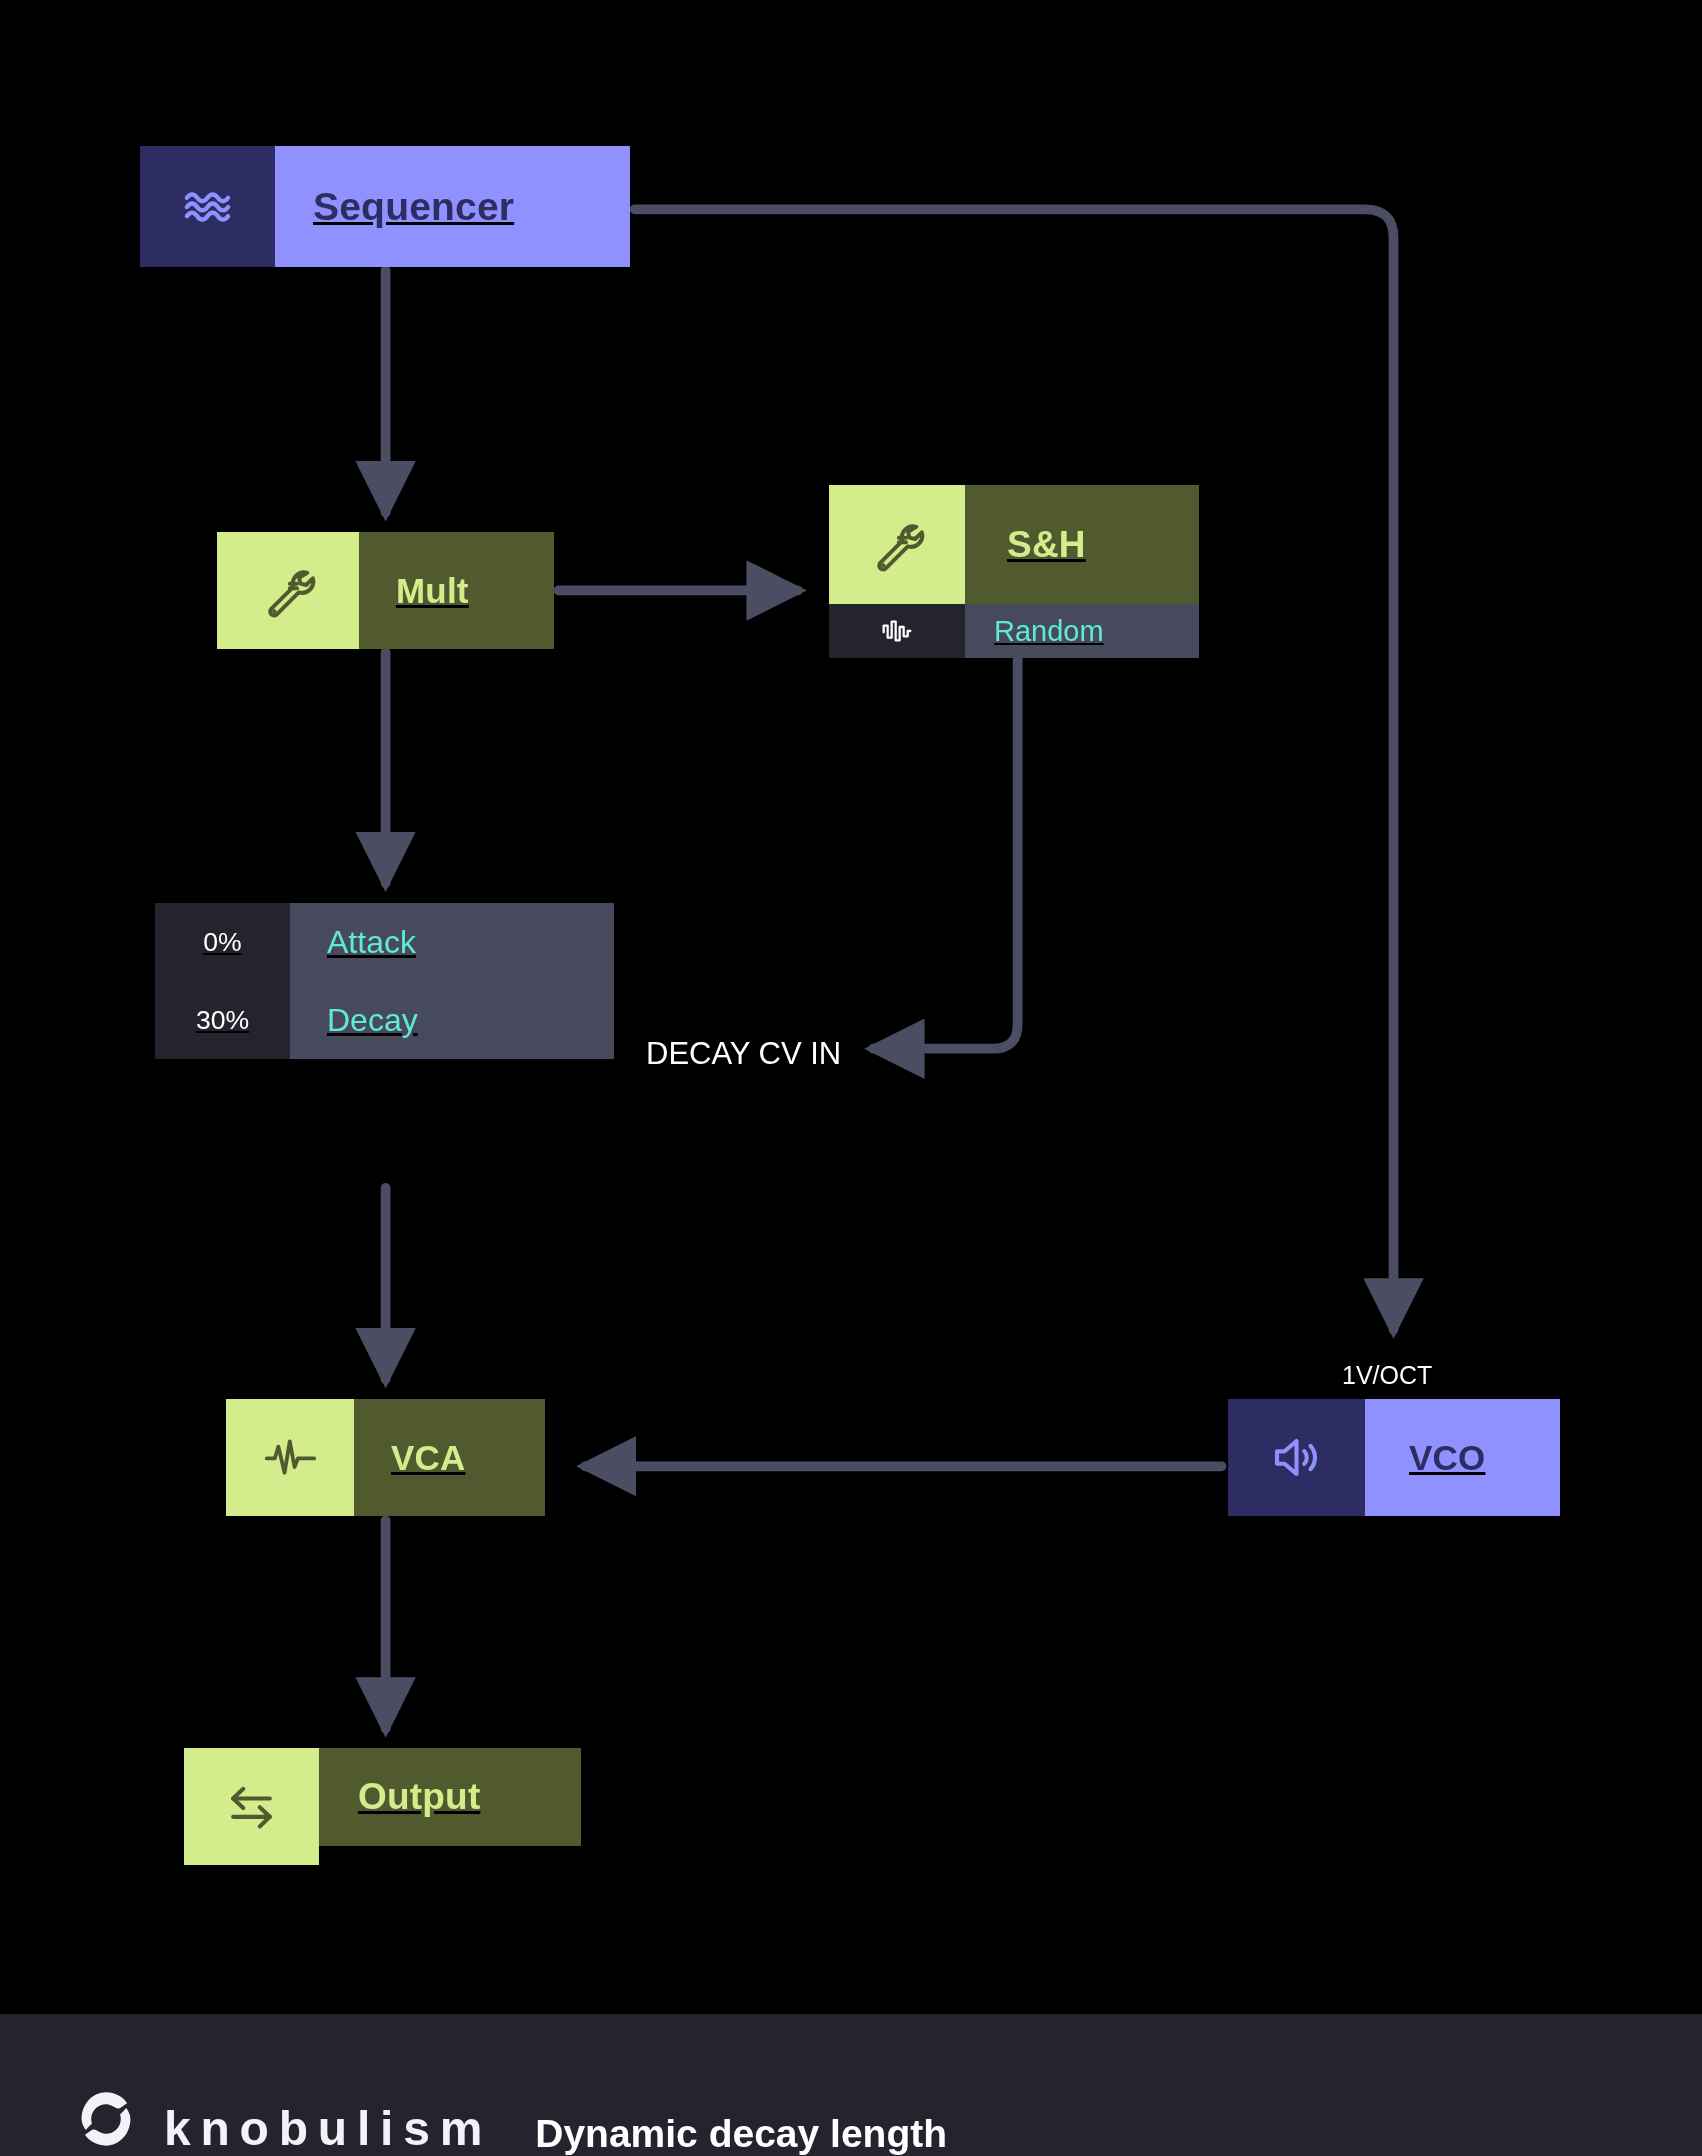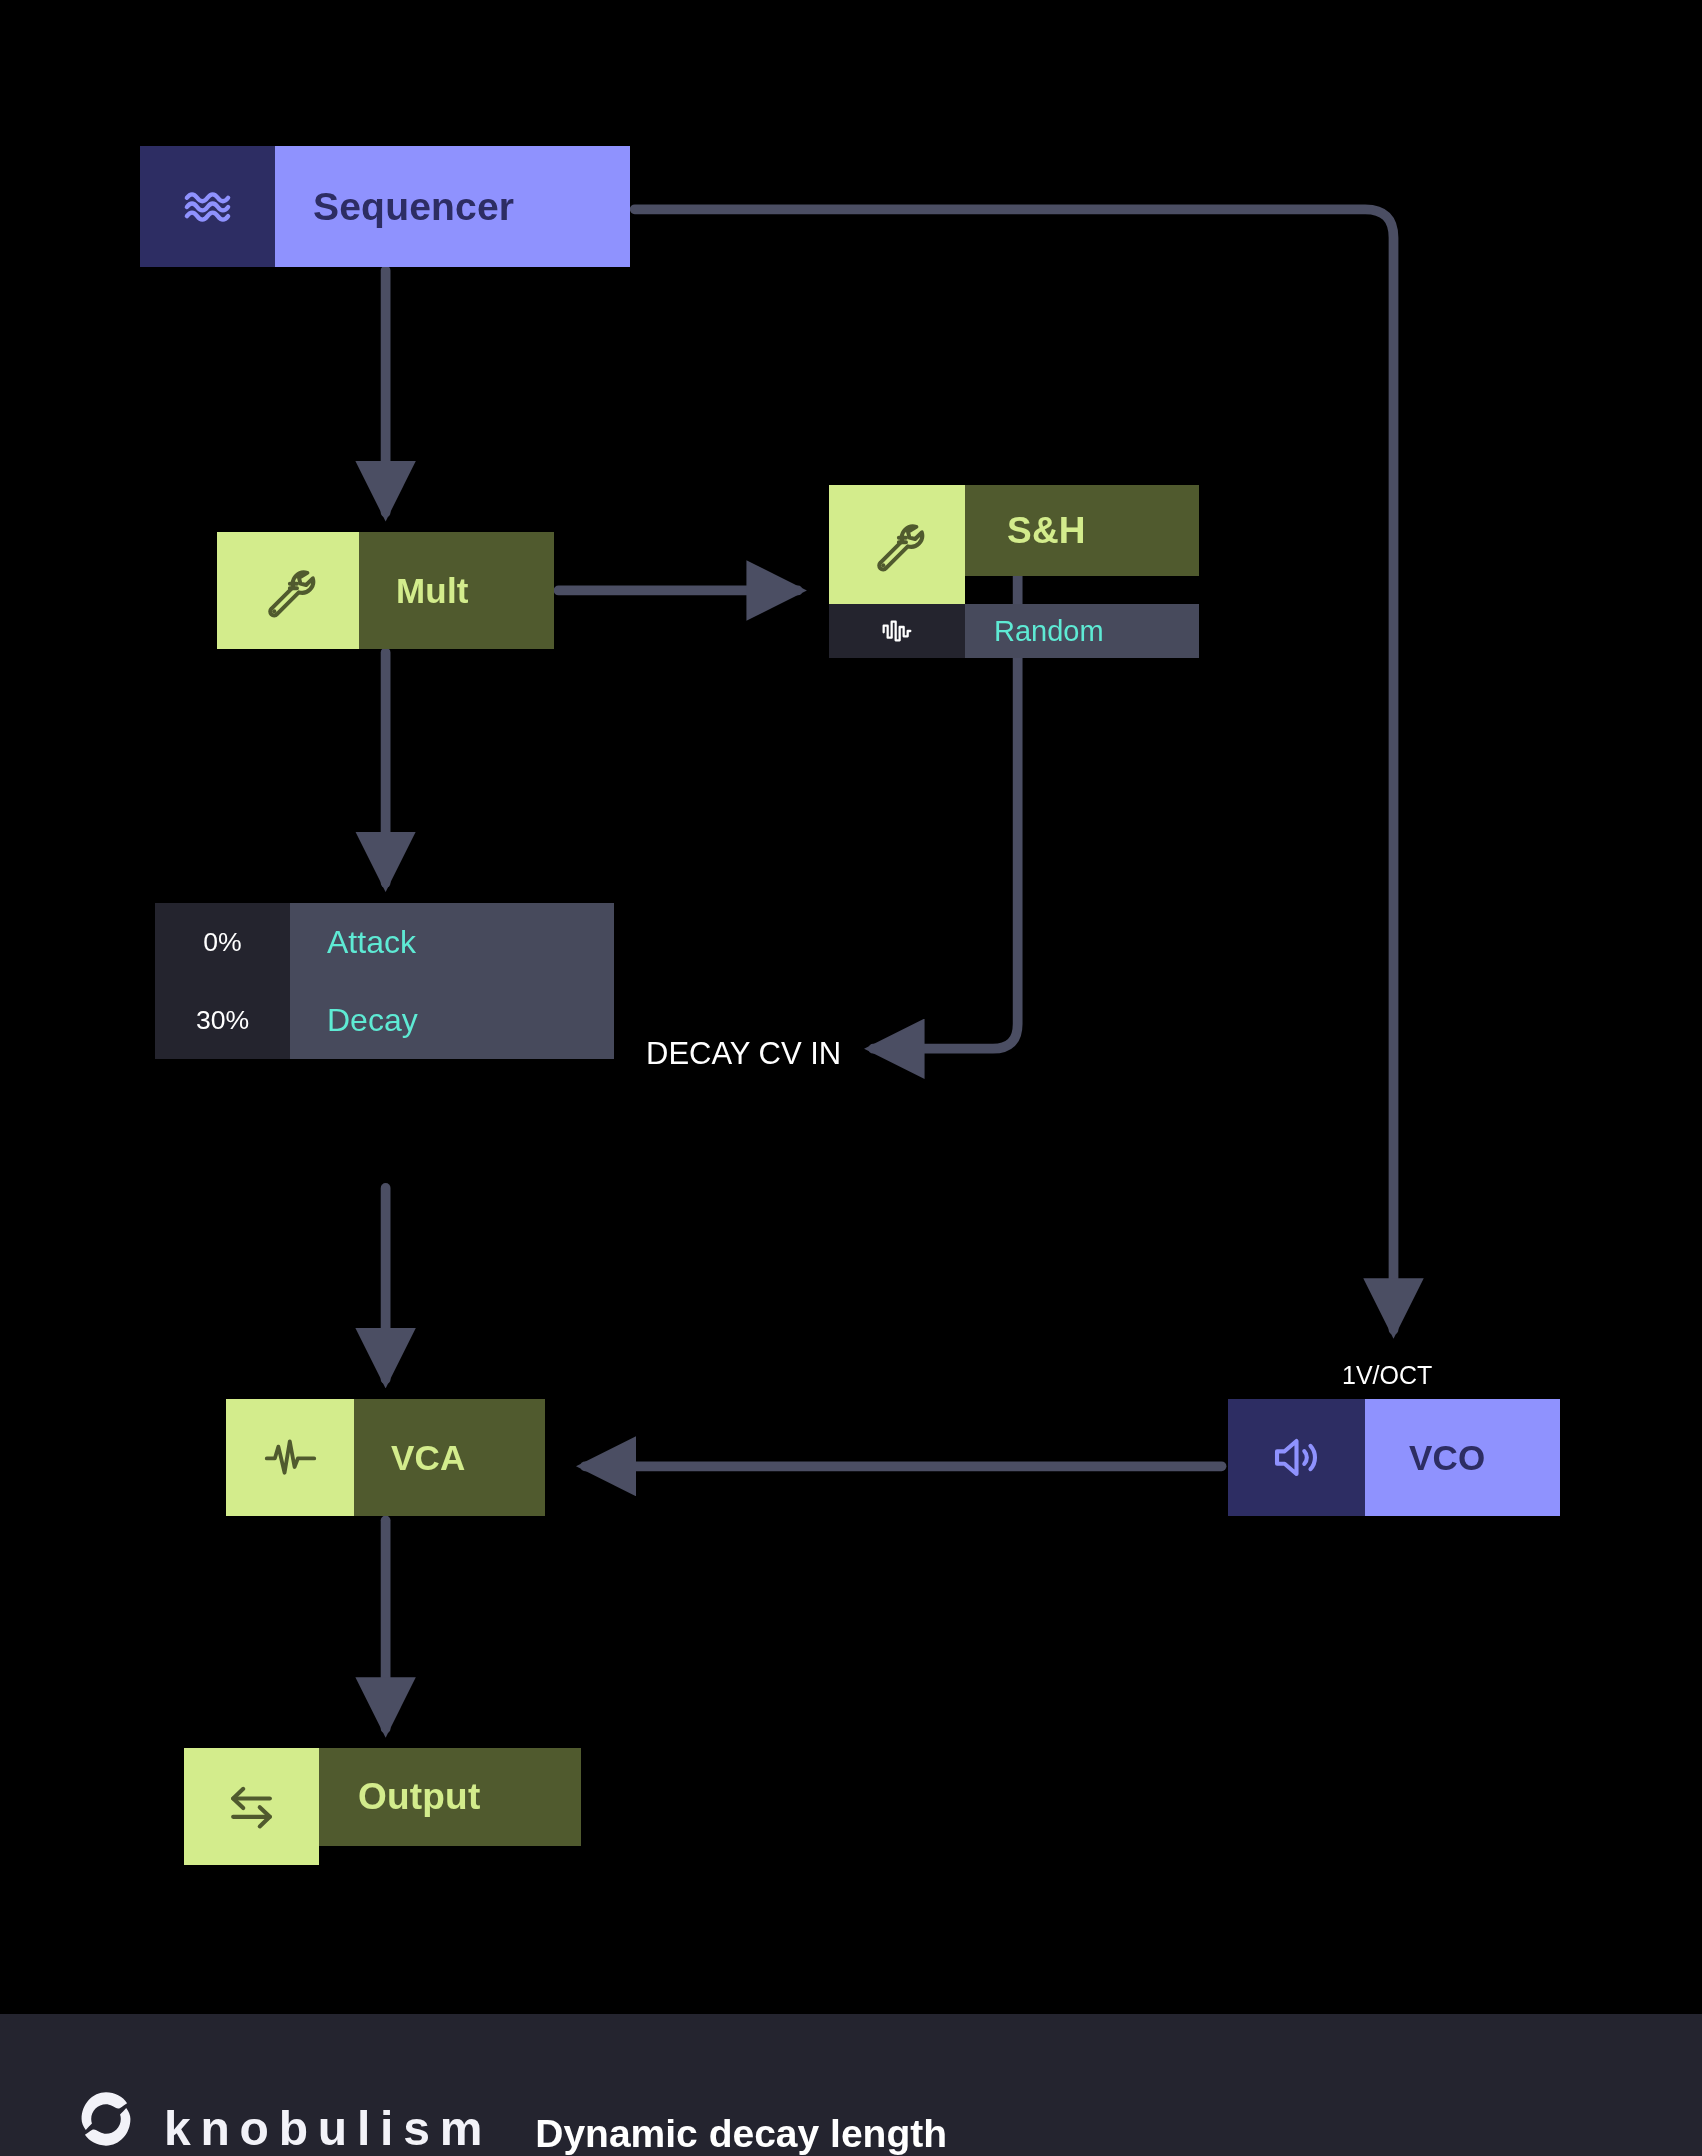--- a/index.html
+++ b/index.html
@@ -23,20 +23,21 @@
     width: 1702px;
     height: 2156px;
     pointer-events: none;
   }
 
   
   .module {
     position: absolute;
     display: flex;
     flex-direction: column;
+    text-decoration: underline;
   }
   .mod-head {
     display: flex;
     flex-direction: row;
     align-items: stretch;
   }
   .mod-icon {
     display: flex;
     align-items: center;
     justify-content: center;
@@ -84,21 +85,21 @@
   #mod-sequencer { left: 140px; top: 146px; width: 490px; }
   #mod-sequencer .mod-icon  { width: 135px; height: 121px; }
   #mod-sequencer .mod-title { height: 121px; font-size: 39px; padding-left: 38px; }
 
   #mod-mult { left: 217px; top: 532px; width: 337px; }
   #mod-mult .mod-icon  { width: 142px; height: 117px; }
   #mod-mult .mod-title { height: 117px; font-size: 35px; padding-left: 37px; }
 
   #mod-sh { left: 829px; top: 485px; width: 370px; }
   #mod-sh .mod-icon  { width: 136px; height: 119px; }
-  #mod-sh .mod-title { height: 91px; font-size: 37px; padding-left: 42px; }
+  #mod-sh .mod-title { height: 119px; font-size: 37px; padding-left: 42px; }
   #mod-sh .row-left  { width: 136px; height: 54px; }
   #mod-sh .row-right { height: 54px; font-size: 29px; padding-left: 29px; }
 
   #mod-envelope { left: 155px; top: 903px; width: 459px; }
   #mod-envelope .mod-icon  { width: 135px; height: 121px; }
   #mod-envelope .mod-title { height: 121px; font-size: 37px; padding-left: 37px; }
   #mod-envelope .row-left  { width: 135px; height: 78px; font-size: 26.6px; }
   #mod-envelope .row-right { height: 78px; font-size: 32px; padding-left: 37px; }
 
   #mod-vca { left: 226px; top: 1399px; width: 319px; border-radius: 12px; }

